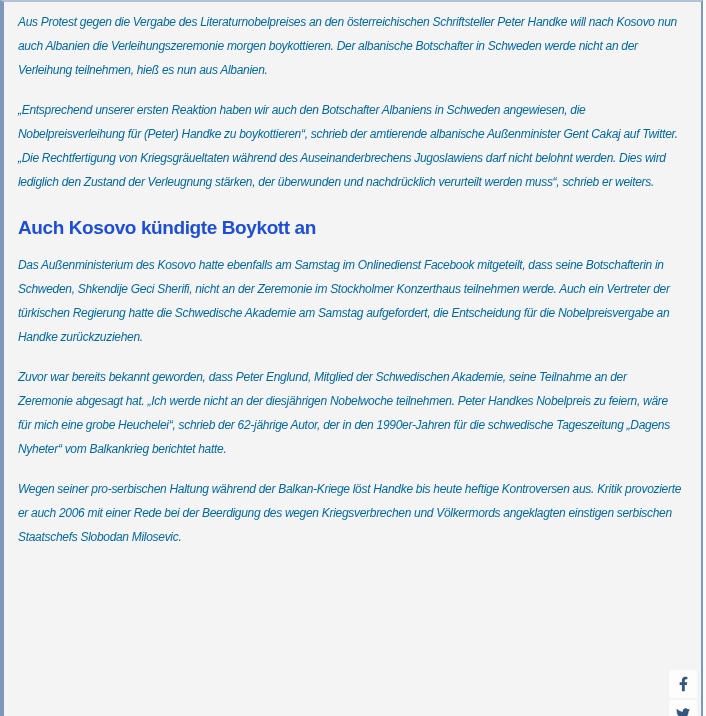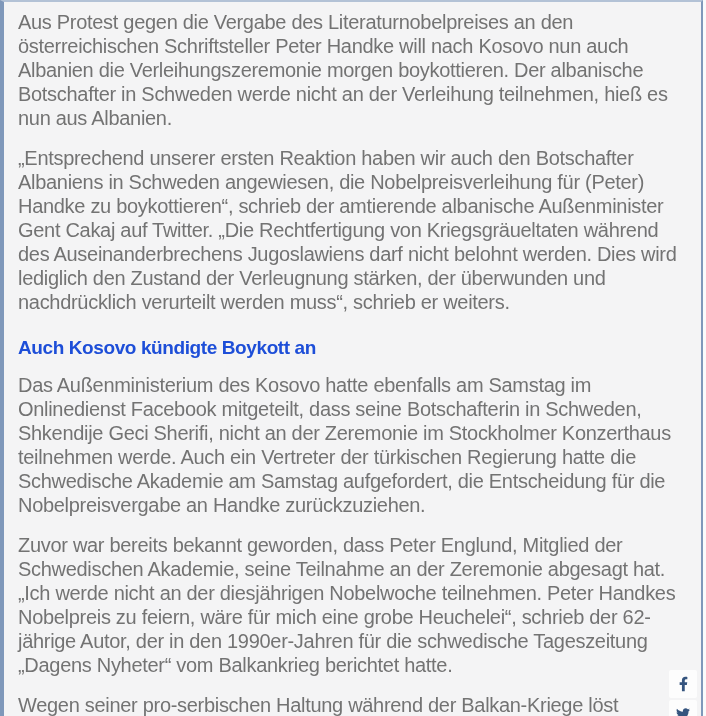--- a/index.html
+++ b/index.html
@@ -33,25 +33,26 @@
   h2.section-heading {
     margin: 22px 0 14px 0;
     font-size: 19px;
     line-height: 23px;
     font-weight: bold;
     letter-spacing: -0.4px;
     color: #1d4ed8;
   }
   p.para {
     margin: 0 0 16px 0;
-    font-size: 20px;
+    font-size: 12px;
     line-height: 24px;
     letter-spacing: -0.3px;
-    color: #737373;
+    color: #0369a1;
     max-width: 676px;
+    font-style: italic;
   }
   .share-bar {
     position: absolute;
     right: 4px;
     top: 668px;
     width: 28px;
     display: flex;
     flex-direction: column;
     gap: 2px;
   }

